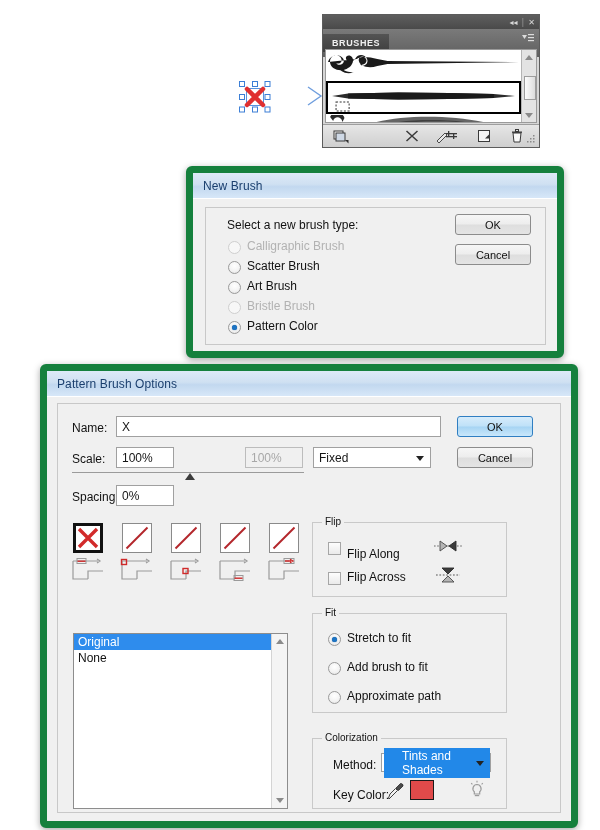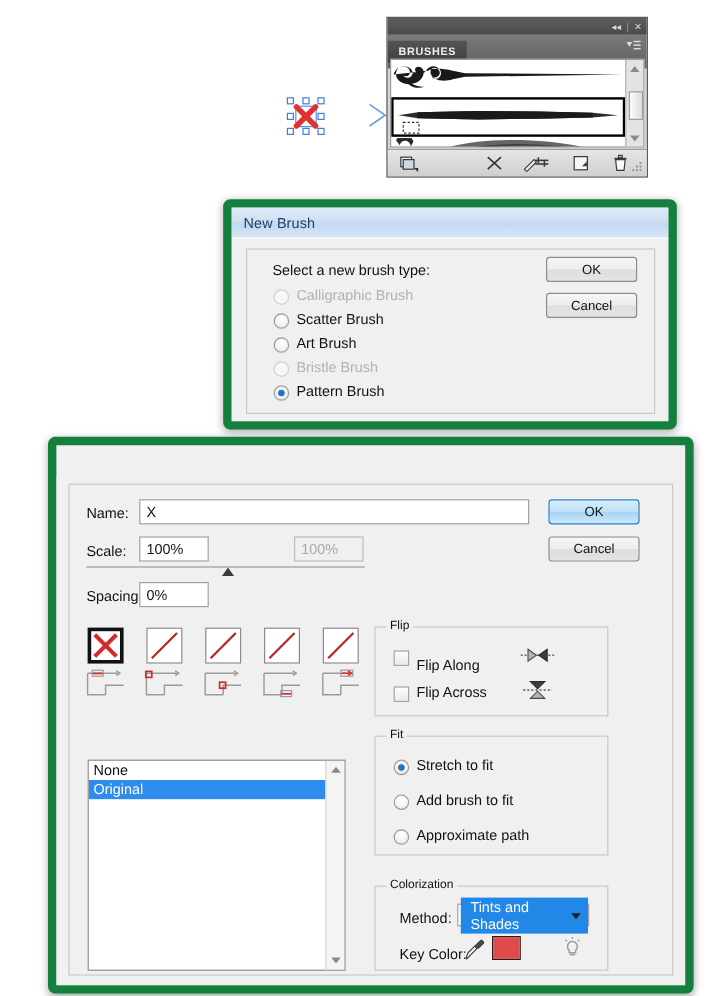--- a/index.html
+++ b/index.html
@@ -155,21 +155,21 @@
   }
   .combo .arrow {
     position: absolute; right: 6px; top: 50%;
     margin-top: -2px;
     width: 0; height: 0;
     border-left: 4px solid transparent;
     border-right: 4px solid transparent;
     border-top: 5px solid #222;
   }
   .combo .sel-text {
-    background: #2288e8; color: #fff; padding: 1px 8px;
+    background: #2288e8; color: #fff; padding: 1px 18px;
   }
 
   
   .listbox {
     position: absolute;
     background: #fff;
     border: 1px solid #8d8d8d;
     box-sizing: border-box;
     overflow: hidden;
   }
@@ -416,39 +416,46 @@
       <div class="radio" style="left:35px; top:62px;"></div>
       <div class="rlabel" style="left:54px; top:60px;">Scatter Brush</div>
 
       <div class="radio" style="left:35px; top:82px;"></div>
       <div class="rlabel" style="left:54px; top:80px;">Art Brush</div>
 
       <div class="radio disabled" style="left:35px; top:102px;"></div>
       <div class="rlabel disabled" style="left:54px; top:100px;">Bristle Brush</div>
 
       <div class="radio on" style="left:35px; top:122px;"></div>
-      <div class="rlabel" style="left:54px; top:120px;">Pattern Brush</div>
+      <div class="rlabel" style="left:54px; top:120px;">Pattern Color</div>
 
       <div class="btn" style="left:262px; top:15px; width:76px;">OK</div>
       <div class="btn" style="left:262px; top:45px; width:76px;">Cancel</div>
     </div>
   </div>
 
   <div class="win-dialog" style="left:40px; top:364px; width:524px; height:450px;">
+    <div class="win-titlebar">
+      <div class="win-title">Pattern Brush Options</div>
+    </div>
     <div class="win-body" style="position:absolute; left:0; top:26px; right:0; bottom:0;">
 
       <div class="inner-panel" style="left:10px; top:6px; width:502px; height:408px;"></div>
 
       <div class="lbl" style="left:25px; top:24px;">Name:</div>
       <div class="tf" style="left:69px; top:19px; width:325px;">X</div>
       <div class="btn default" style="left:410px; top:19px; width:76px;">OK</div>
 
       <div class="lbl" style="left:25px; top:55px;">Scale:</div>
       <div class="tf" style="left:69px; top:50px; width:58px;">100%</div>
       <div class="tf disabled" style="left:198px; top:50px; width:58px;">100%</div>
+      <div class="combo" style="left:266px; top:50px; width:118px;">
+        <span>Fixed</span>
+        <span class="arrow"></span>
+      </div>
       <div class="btn" style="left:410px; top:50px; width:76px;">Cancel</div>
 
       <div style="position:absolute; left:25px; top:75px; width:232px; height:1px; background:#9b9b9b;"></div>
       <div style="position:absolute; left:138px; top:76px; width:0; height:0;
                   border-left:5px solid transparent; border-right:5px solid transparent; border-bottom:7px solid #3c3c3c;"></div>
 
       <div class="lbl" style="left:25px; top:93px;">Spacing:</div>
       <div class="tf" style="left:69px; top:88px; width:58px;">0%</div>
 
       <div class="tile active" style="left:26px; top:126px;">
@@ -510,22 +517,22 @@
       <div class="tileglyph" style="left:220px; top:160px;">
         <svg viewBox="0 0 34 26">
           <path d="M2 4 L22 4 M2 4 L2 22 L17 22 M17 22 L17 14 L32 14" stroke="#9a9a9a" stroke-width="1.2" fill="none"></path>
           <rect x="17" y="1.5" width="10" height="5" fill="none" stroke="#9a9a9a" stroke-width="1"></rect>
           <path d="M18 4 L24 4 M23 2.2 L26 4 L23 5.8" stroke="#cf2a2a" stroke-width="1.3" fill="none"></path>
         </svg>
       </div>
 
       <div class="listbox" style="left:26px; top:236px; width:215px; height:176px;">
         <div class="items">
+          <div class="li sel">Original</div>
           <div class="li">None</div>
-          <div class="li sel">Original</div>
         </div>
         <div class="vscroll">
           <div class="ar up">
               <div class="tri-up"></div>
             </div>
           <div class="ar dn">
               <div class="tri-dn"></div>
             </div>
         </div>
       </div>

